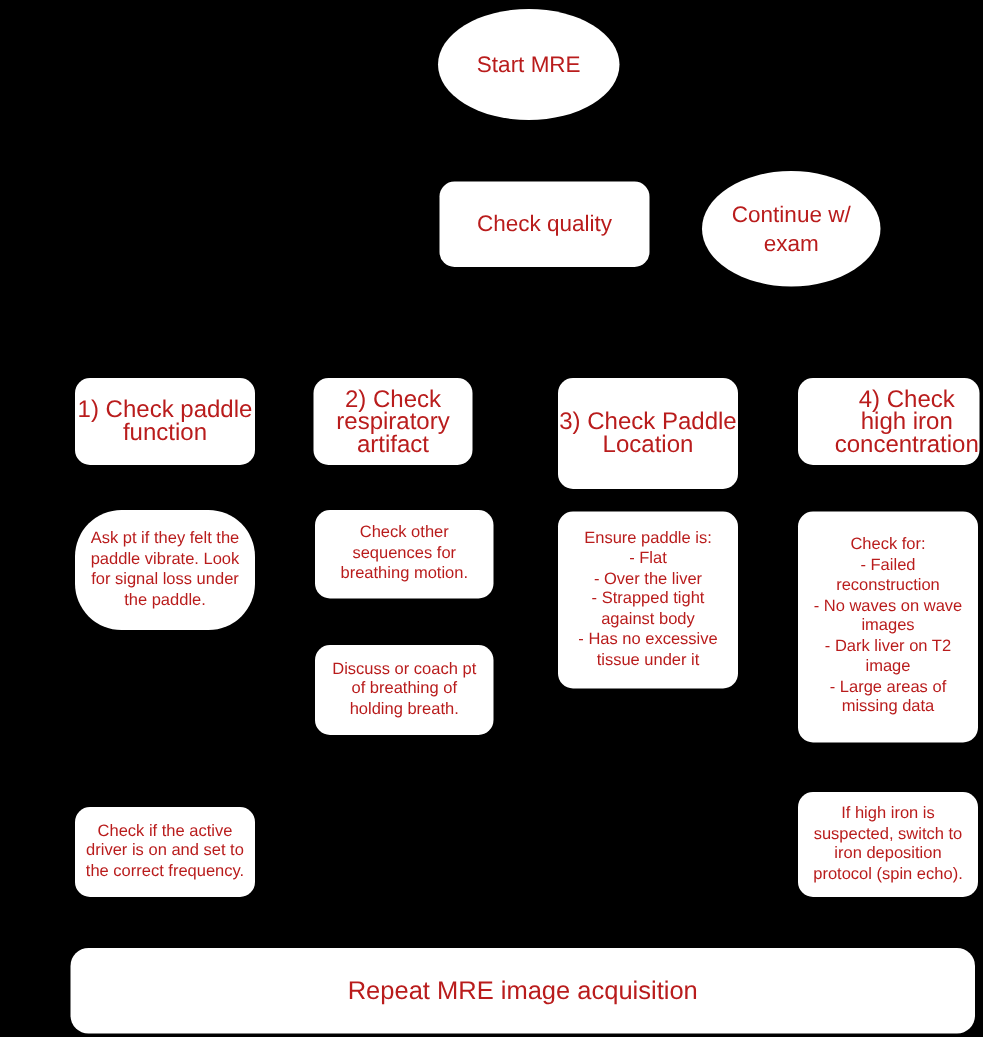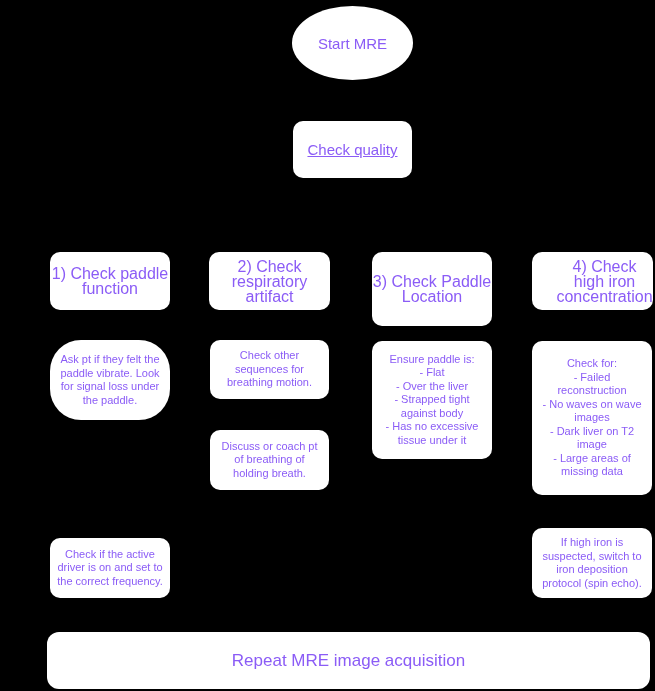--- a/index.html
+++ b/index.html
@@ -15,21 +15,21 @@
     overflow: hidden;
   }
   .canvas {
     position: absolute;
     inset: 0;
     background: #000000;
   }
   .node {
     position: absolute;
     background: #ffffff;
-    color: #8b5cf6;
+    color: #b91c1c;
     display: flex;
     align-items: center;
     justify-content: center;
     text-align: center;
     white-space: pre-line;
     box-sizing: border-box;
   }
   .rect {
     border-radius: 10px;
   }
@@ -48,26 +48,26 @@
     font-size: 11px;
     line-height: 13.5px;
   }
   .repeat-size {
     font-size: 17px;
     line-height: 21px;
   }
 
   
   .start        { left: 292px; top: 6px;   width: 121px; height: 74px; }
-  .checkquality { left: 293px; top: 121px; width: 119px; height: 57px; text-decoration: underline; }
+  .checkquality { left: 293px; top: 121px; width: 140px; height: 57px; }
   .continue     { left: 468px; top: 114px; width: 119px; height: 77px; }
 
   
   .c1-header { left: 50px;  top: 252px; width: 120px; height: 58px; }
-  .c2-header { left: 209px; top: 252px; width: 121px; height: 58px; }
+  .c2-header { left: 209px; top: 252px; width: 106px; height: 58px; }
   .c3-header { left: 372px; top: 252px; width: 120px; height: 74px; }
   .c4-header { left: 532px; top: 252px; width: 121px; height: 58px; padding-left: 24px; }
 
   
   .c1-b1 { left: 50px; top: 340px; width: 120px; height: 80px; border-radius: 31px; }
   .c1-b2 { left: 50px; top: 450px; width: 120px; height: 60px; }
   .c1-b3 { left: 50px; top: 538px; width: 120px; height: 60px; }
 
   
   .c2-b1 { left: 210px; top: 340px; width: 119px; height: 59px; }
@@ -86,20 +86,22 @@
 </style>
 </head>
 <body>
 
 <div class="canvas">
 
   <div class="node ellipse title-size start">Start MRE</div>
 
   <div class="node rect title-size checkquality">Check quality</div>
 
+  <div class="node ellipse title-size continue">Continue w/
+exam</div>
 
   <div class="node rect header-size c1-header">1) Check paddle
 function</div>
 
   <div class="node rect header-size c2-header">2) Check
 respiratory artifact</div>
 
   <div class="node rect header-size c3-header">3) Check Paddle
 Location</div>
 

